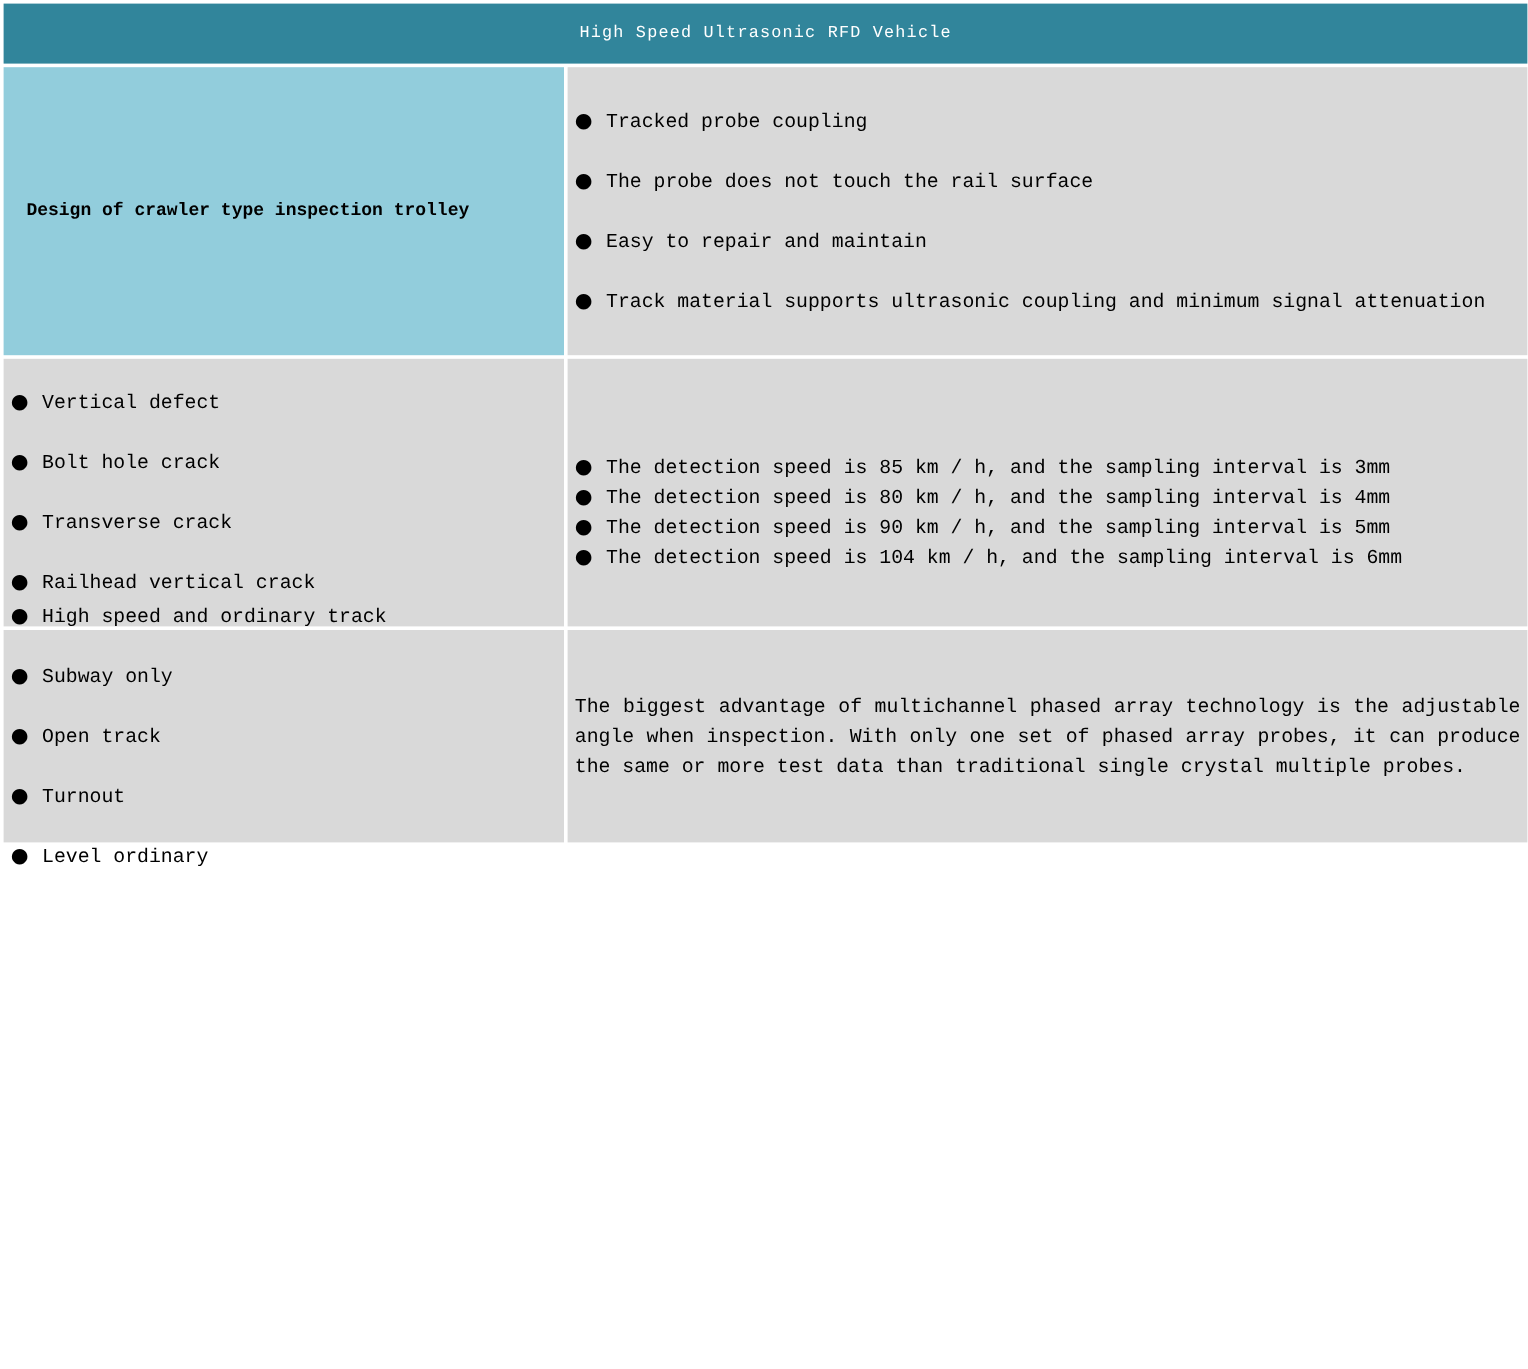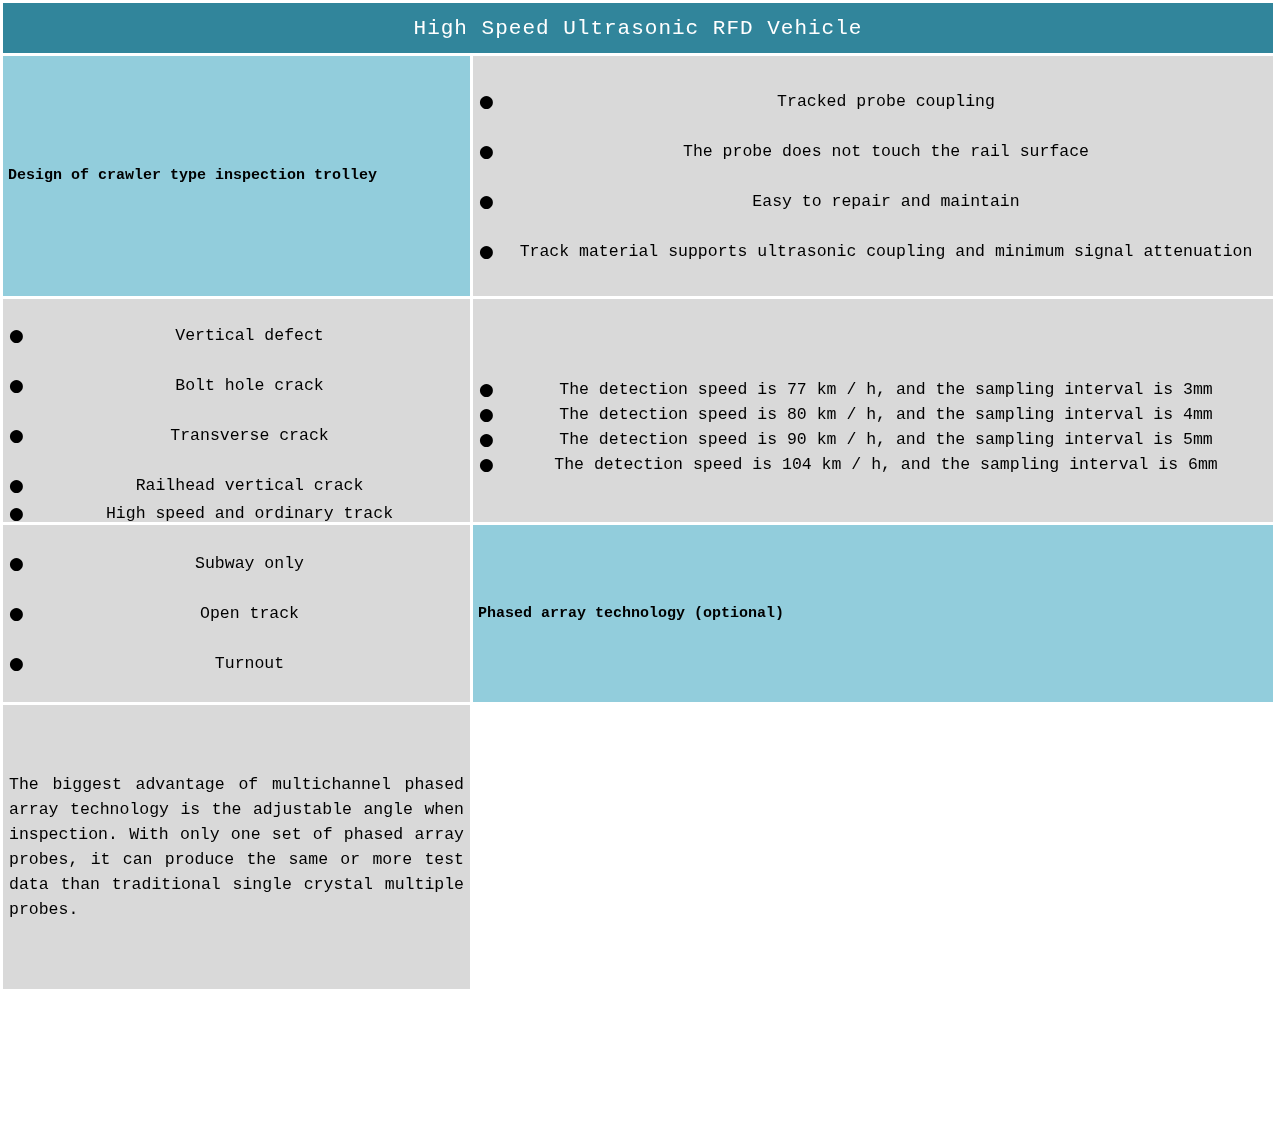--- a/index.html
+++ b/index.html
@@ -25,29 +25,29 @@
   }
   .header-cell {
     grid-column: 1 / 3;
     background: #31859B;
     display: flex;
     align-items: center;
     justify-content: center;
   }
   .title {
     color: #FFFFFF;
-    font-size: 21px;
+    font-size: 14px;
     letter-spacing: 1px;
     white-space: nowrap;
   }
   .label-cell {
     background: #92CDDC;
     display: flex;
     align-items: center;
-    padding: 0 8px 0 5px;
+    padding: 0 8px 0 19px;
   }
   .label-cell .label {
     font-size: 15px;
     font-weight: bold;
     line-height: 20px;
   }
   .content-cell {
     background: #D9D9D9;
     display: flex;
     flex-direction: column;
@@ -59,21 +59,21 @@
   .content-cell.offset-down { padding-top: 32px; }
   .item { display: flex; }
   .spaced .item + .item { margin-top: 25px; }
   .bullet {
     flex: none;
     width: 26px;
     font-family: "DejaVu Sans", sans-serif;
     font-size: 17px;
     line-height: 25px;
   }
-  .item-text { flex: 1 1 auto; white-space: nowrap; text-align: center; }
+  .item-text { flex: 1 1 auto; white-space: nowrap; }
   .paragraph {
     margin: 0;
     text-align: justify;
     line-height: 25px;
   }
 </style>
 </head>
 <body>
 
 <div class="spec-table">
@@ -119,21 +119,21 @@
     </div>
     <div class="item">
       <span class="bullet">●</span>
       <span class="item-text">Railhead vertical crack</span>
     </div>
   </div>
 
   <div class="content-cell offset-down">
     <div class="item">
       <span class="bullet">●</span>
-      <span class="item-text">The detection speed is 77 km / h, and the sampling interval is 3mm</span>
+      <span class="item-text">The detection speed is 85 km / h, and the sampling interval is 3mm</span>
     </div>
     <div class="item">
       <span class="bullet">●</span>
       <span class="item-text">The detection speed is 80 km / h, and the sampling interval is 4mm</span>
     </div>
     <div class="item">
       <span class="bullet">●</span>
       <span class="item-text">The detection speed is 90 km / h, and the sampling interval is 5mm</span>
     </div>
     <div class="item">
@@ -158,20 +158,17 @@
     <div class="item">
       <span class="bullet">●</span>
       <span class="item-text">Turnout</span>
     </div>
     <div class="item">
       <span class="bullet">●</span>
       <span class="item-text">Level ordinary</span>
     </div>
   </div>
 
-  <div class="label-cell">
-    <span class="label">Phased array technology (optional)</span>
-  </div>
   <div class="content-cell">
     <p class="paragraph">The biggest advantage of multichannel phased array technology is the adjustable angle when inspection. With only one set of phased array probes, it can produce the same or more test data than traditional single crystal multiple probes.</p>
   </div>
 
 </div>
 
 </body></html>

